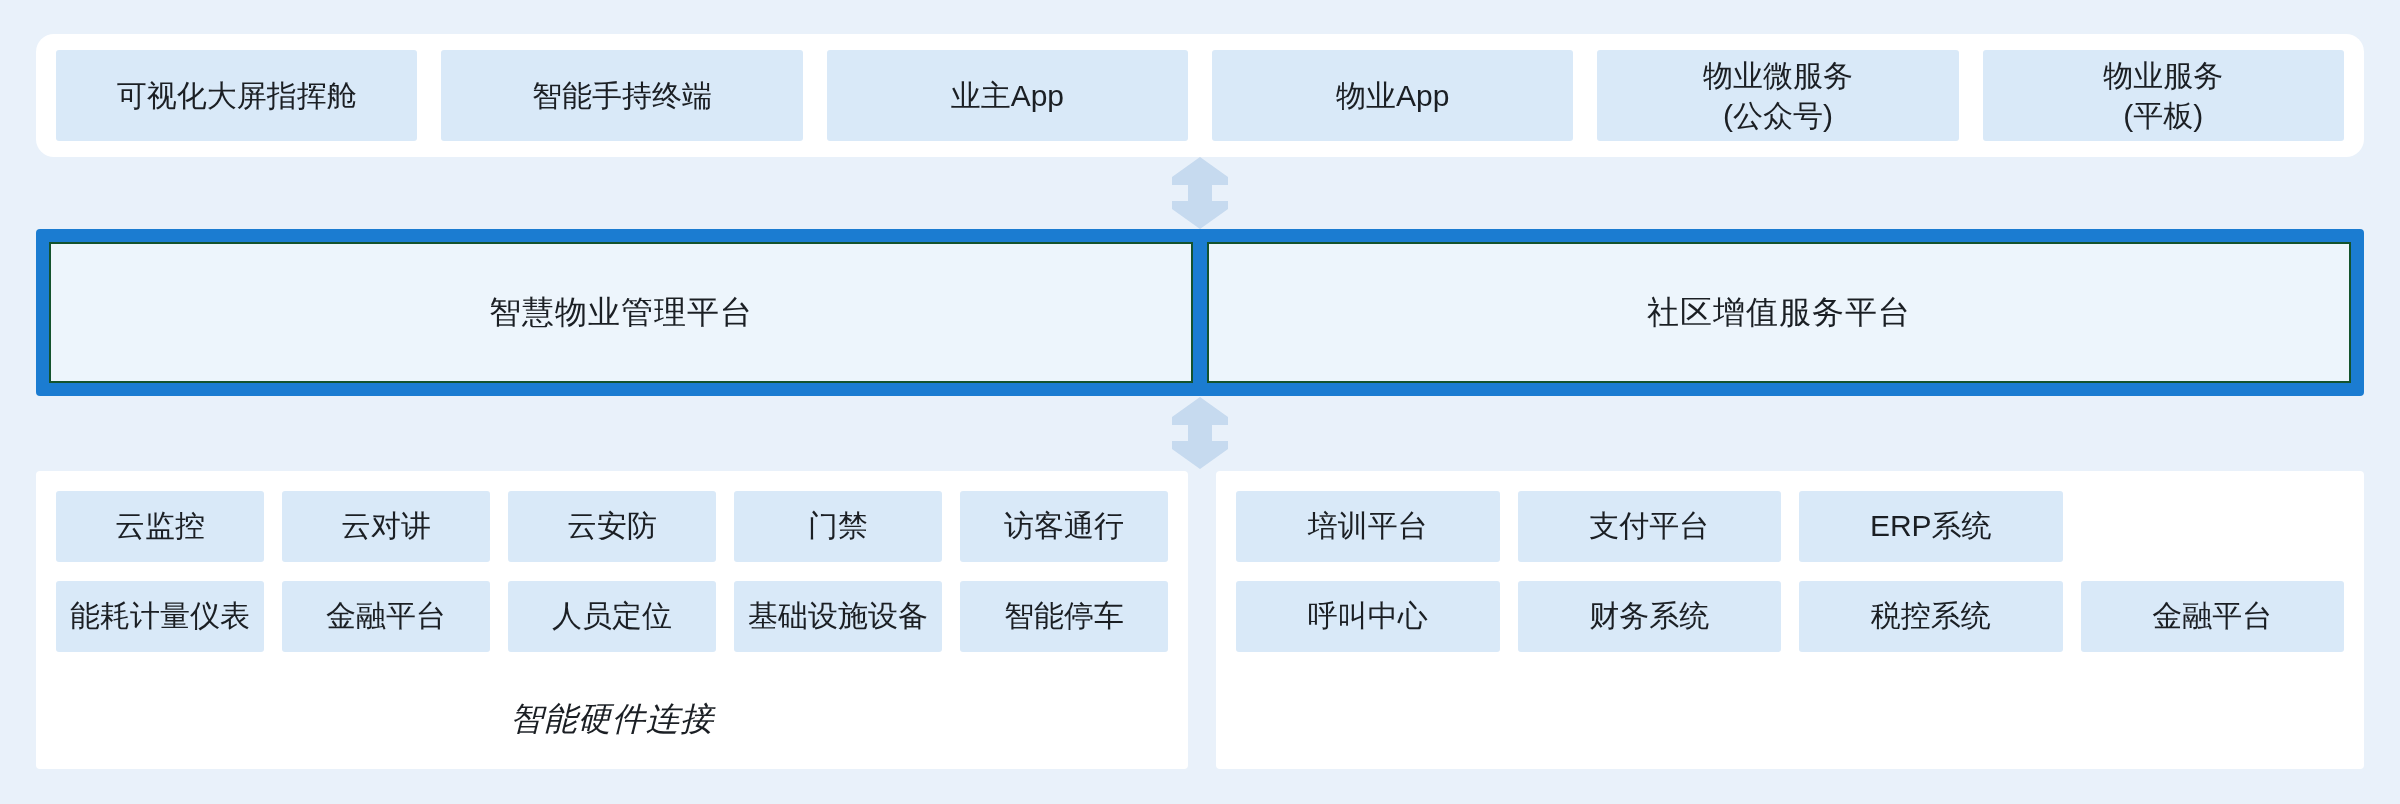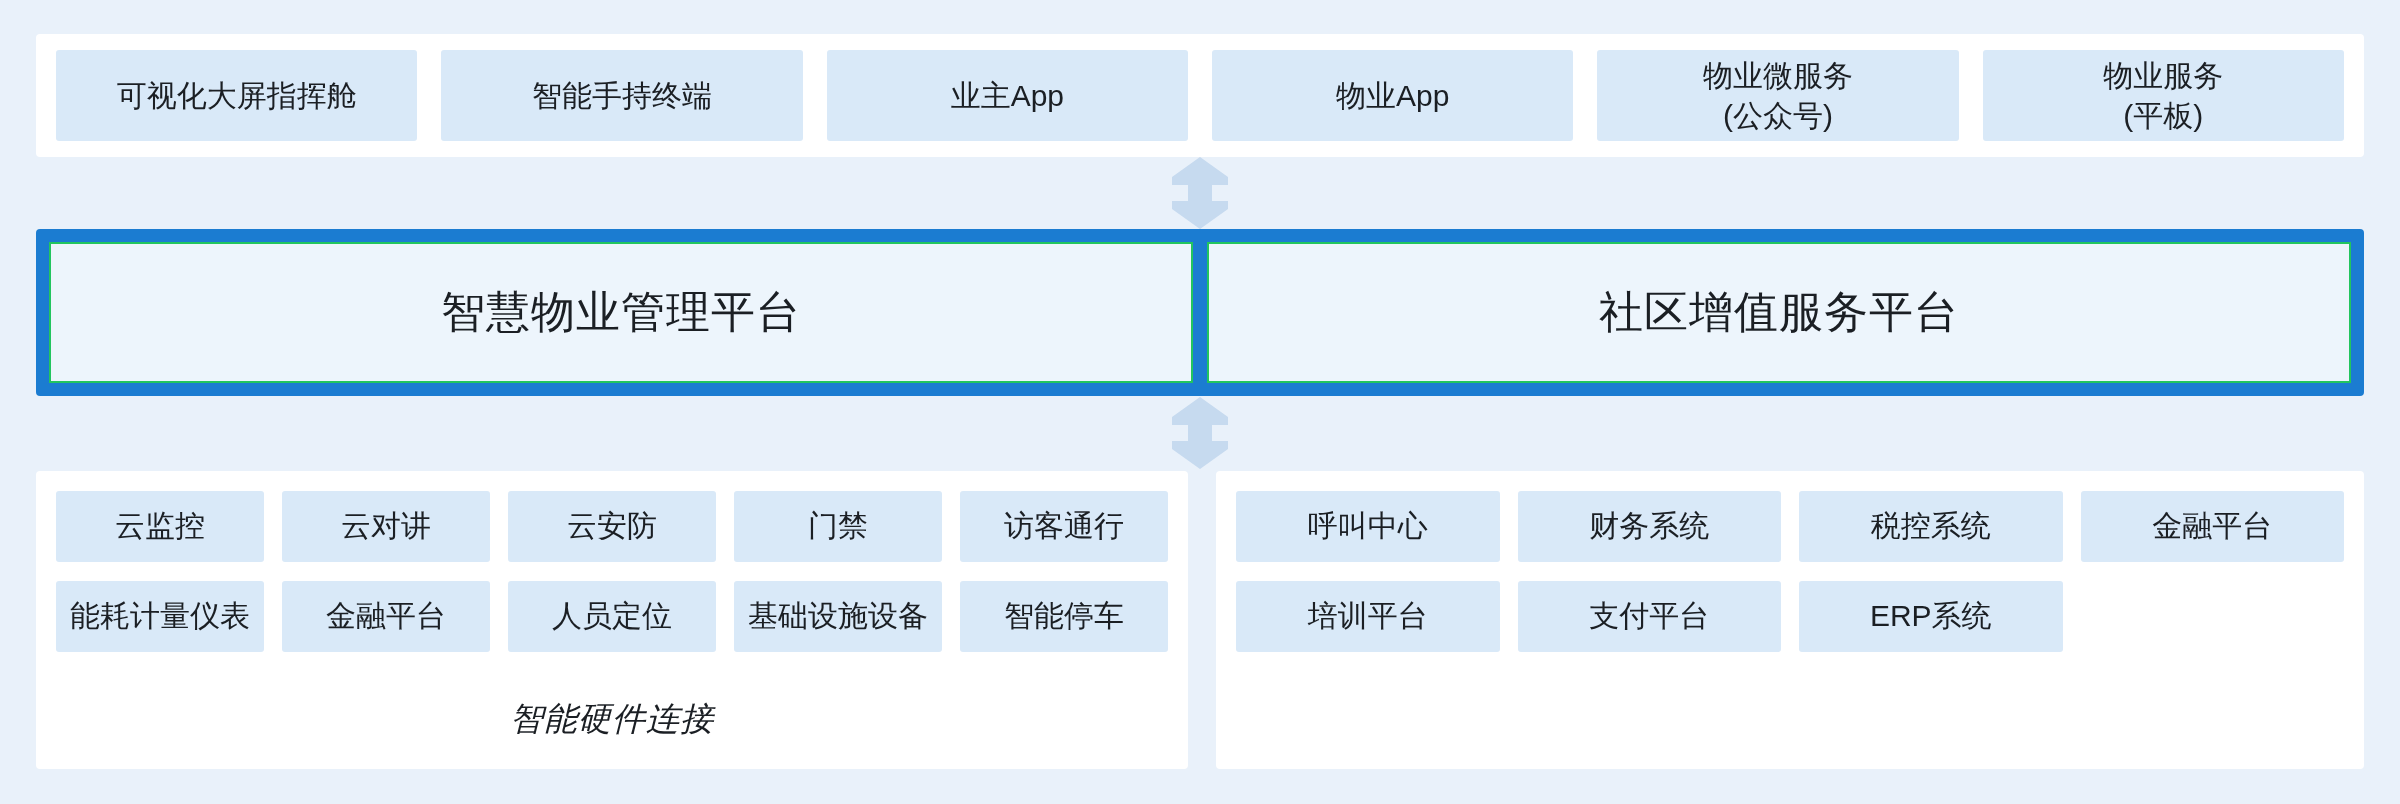--- a/index.html
+++ b/index.html
@@ -13,21 +13,21 @@
     box-sizing:border-box;
     width:2400px;height:804px;
     padding:34px 36px 35px;
     display:flex;flex-direction:column;
   }
   .panel{background:#ffffff;border-radius:4px;}
   
   .top-panel{
     height:130px;box-sizing:border-box;
     padding:16px 20px;
-    display:flex;gap:24px;
+    display:flex;gap:24px;border-radius:18px;
   }
   .app-box{
     flex:1;
     background:#d9e9f8;border-radius:3px;
     display:flex;align-items:center;justify-content:center;
     font-size:30px;line-height:1.32;text-align:center;
     white-space:pre-line;
   }
   
   .arrow-row{display:flex;align-items:center;justify-content:center;}
@@ -36,23 +36,23 @@
   .updown-arrow{display:block;}
   
   .mid-band{
     height:177px;box-sizing:border-box;
     background:#1b7cd1;border-radius:4px;
     padding:13px;display:flex;gap:14px;
   }
   .platform-box{
     flex:1;
     background:#edf5fc;
-    border:2px solid #22c55e;
+    border:2px solid #14532d;
     display:flex;align-items:center;justify-content:center;
-    font-size:44px;letter-spacing:1px;
+    font-size:32px;letter-spacing:1px;
   }
   
   .bottom-zone{height:320px;display:flex;gap:28px;}
   .bottom-panel{
     box-sizing:border-box;
     background:#ffffff;border-radius:4px;
     padding:20px 20px 0;
     display:flex;flex-direction:column;
   }
   .bottom-panel.left{width:1152px;}
@@ -120,26 +120,26 @@
         <div class="small-box">金融平台</div>
         <div class="small-box">人员定位</div>
         <div class="small-box">基础设施设备</div>
         <div class="small-box">智能停车</div>
       </div>
       <div class="section-label">智能硬件连接</div>
     </div>
 
     <div class="bottom-panel right">
       <div class="box-row">
+        <div class="small-box">培训平台</div>
+        <div class="small-box">支付平台</div>
+        <div class="small-box">ERP系统</div>
+      </div>
+      <div class="box-row">
         <div class="small-box">呼叫中心</div>
         <div class="small-box">财务系统</div>
         <div class="small-box">税控系统</div>
         <div class="small-box">金融平台</div>
-      </div>
-      <div class="box-row">
-        <div class="small-box">培训平台</div>
-        <div class="small-box">支付平台</div>
-        <div class="small-box">ERP系统</div>
       </div>
     </div>
 
   </div>
 </div>
 
 </body></html>

